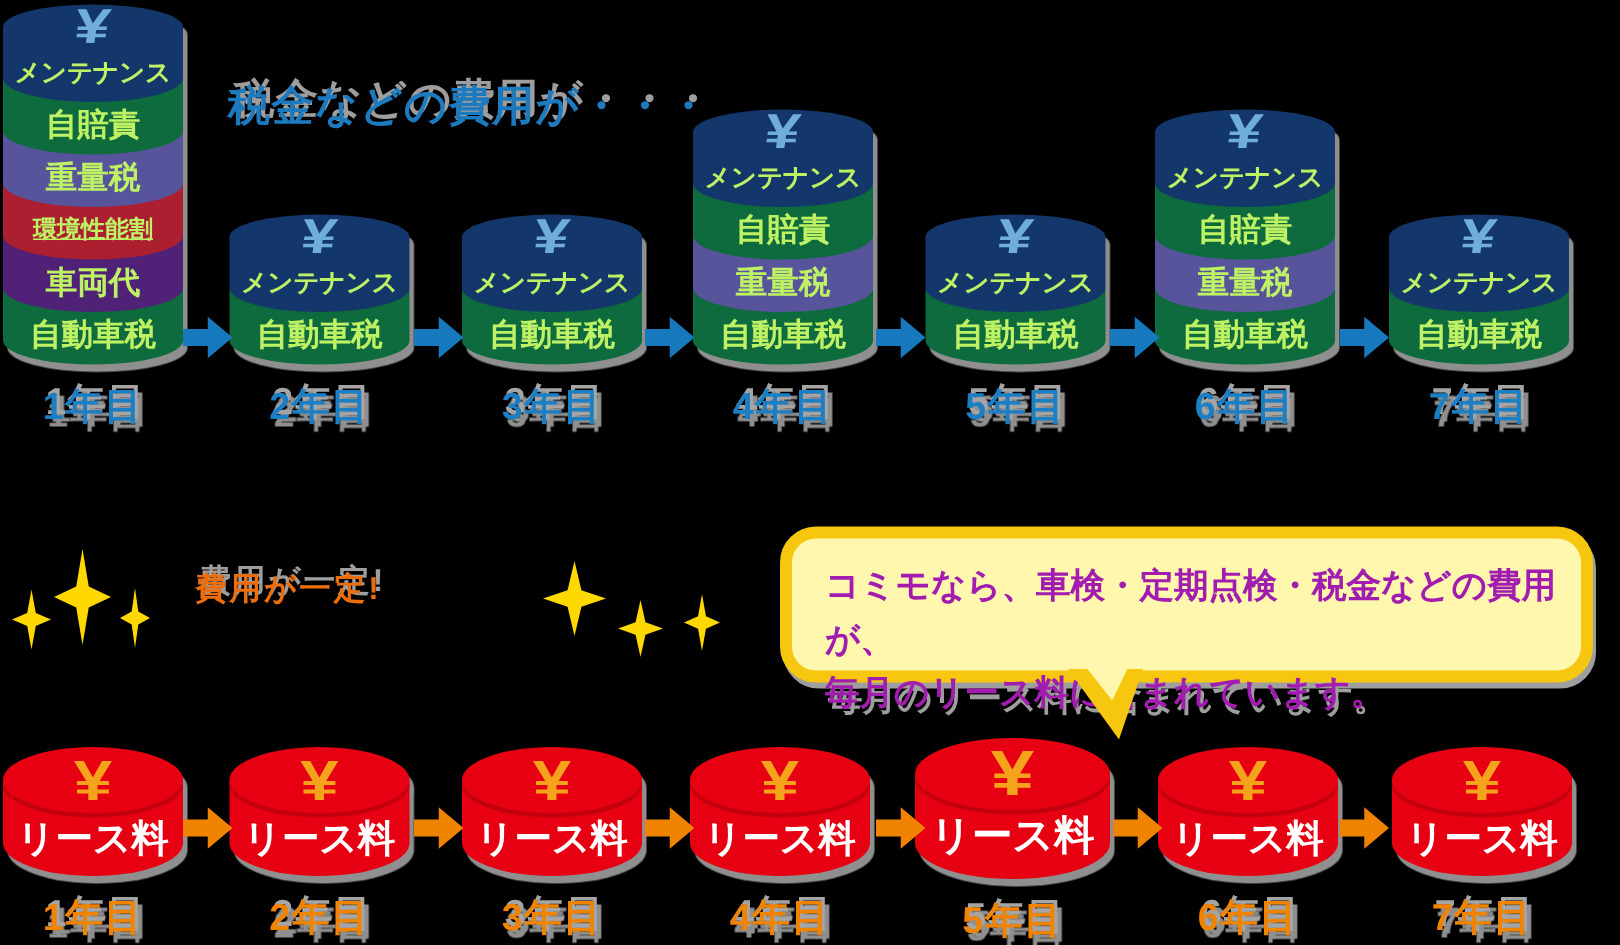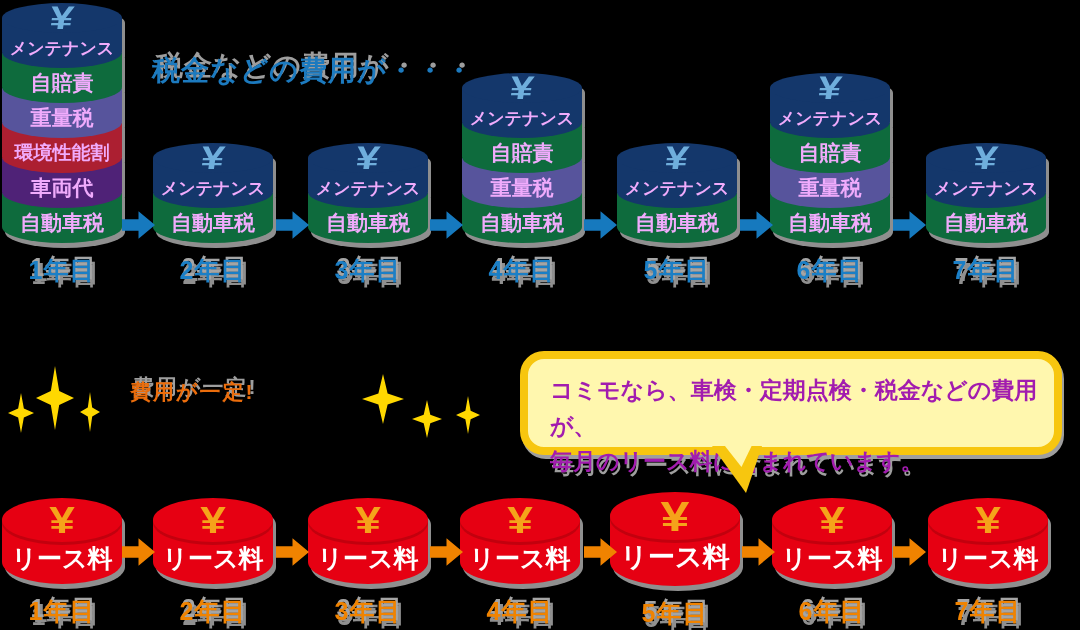--- a/index.html
+++ b/index.html
@@ -15,23 +15,23 @@
   .stack{position:absolute;width:120px;filter:drop-shadow(3px 5px 0 #8F8F8F);}
   .stack.tall{top:3px}.stack.mid{top:73px}.stack.short{top:143px}
   .coin-top{position:relative;width:100%;height:30px;border-radius:50%;
     display:flex;align-items:center;justify-content:center;}
   .yen{line-height:1;transform:scaleY(.78) skewX(-6deg);}
   .yen-blue{color:#6FAEDC;font-size:42px;}
   .yen-orange{color:#F5A31A;font-size:46px;transform:scaleY(.82);}
   .band{position:relative;width:100%;height:50px;margin-top:-15px;
     border-radius:0 0 60px 60px / 0 0 16px 16px;
     display:flex;align-items:center;justify-content:center;
-    padding-top:10px;box-sizing:border-box;color:#f0abfc;font-size:21px;white-space:nowrap;}
+    padding-top:10px;box-sizing:border-box;color:#bef264;font-size:21px;white-space:nowrap;}
   .band .t-long{font-size:17px;}
-  .band .t-med{font-size:19px;}
+  .band .t-med{font-size:16px;text-decoration:underline;}
   .navy{background:#14376B}.green{background:#0E6B3D}.purple{background:#57549C}
   .crimson{background:#AC1F31}.violet{background:#4F2277}
   .year-label{margin-top:11px;text-align:center;font-size:25px;letter-spacing:1px;white-space:nowrap;}
   .yl-blue{color:#1B7FC6;text-shadow:2px -3px 0 #A5A5A5;}
   .yl-orange{color:#F08300;text-shadow:2px -3px 0 #A5A5A5;}
   
   .arrow{position:absolute;width:33px;height:30px;
     clip-path:polygon(0 31%,50% 31%,50% 4%,100% 50%,50% 96%,50% 69%,0 69%);
     filter:drop-shadow(2px 4px 0 #8A8A8A);}
   .arrow.blue{background:#1679BE}

